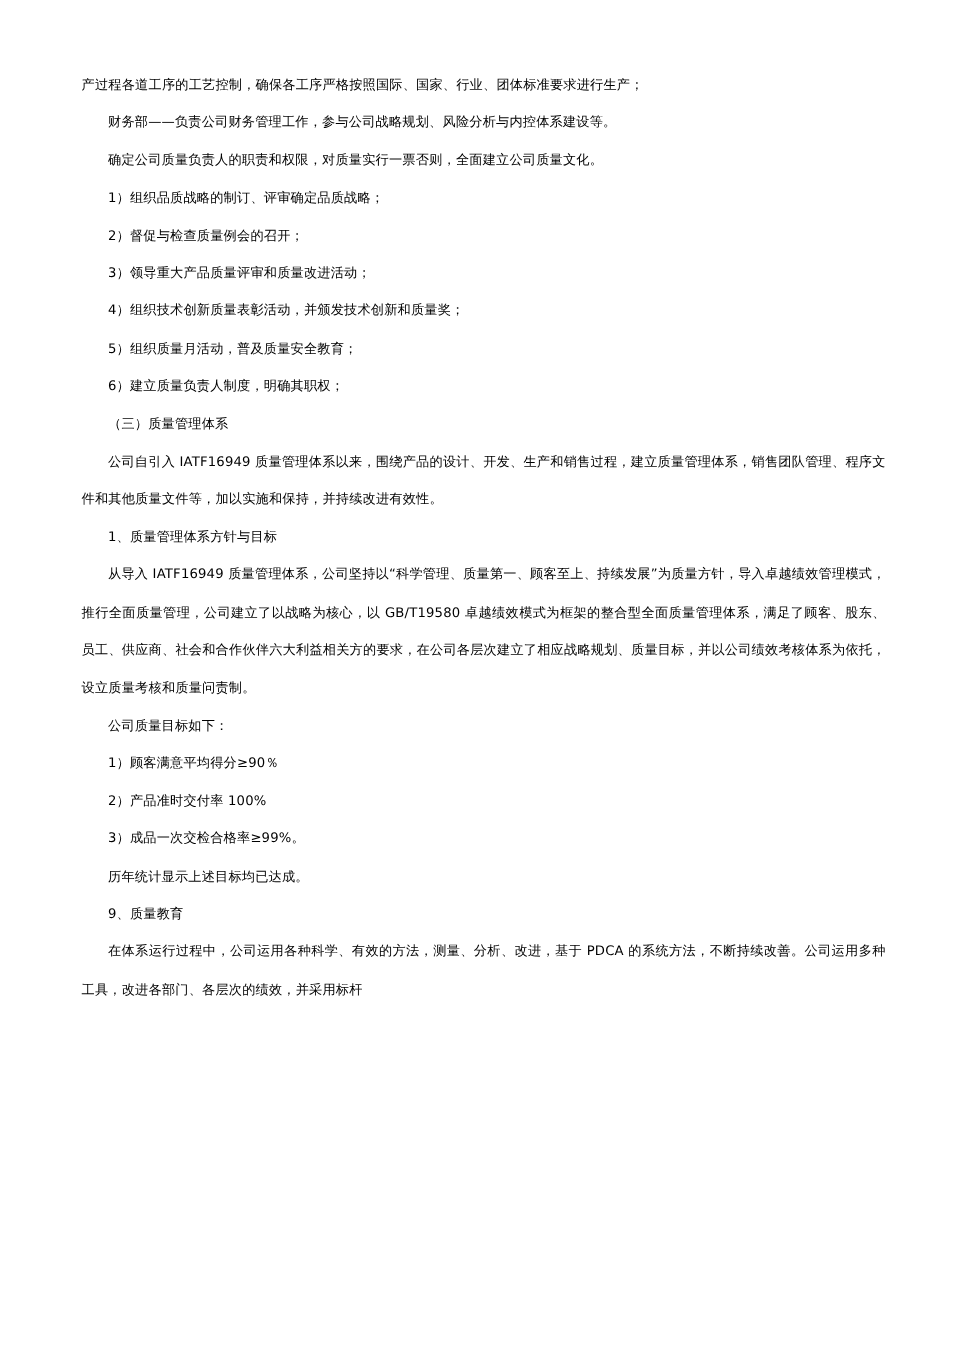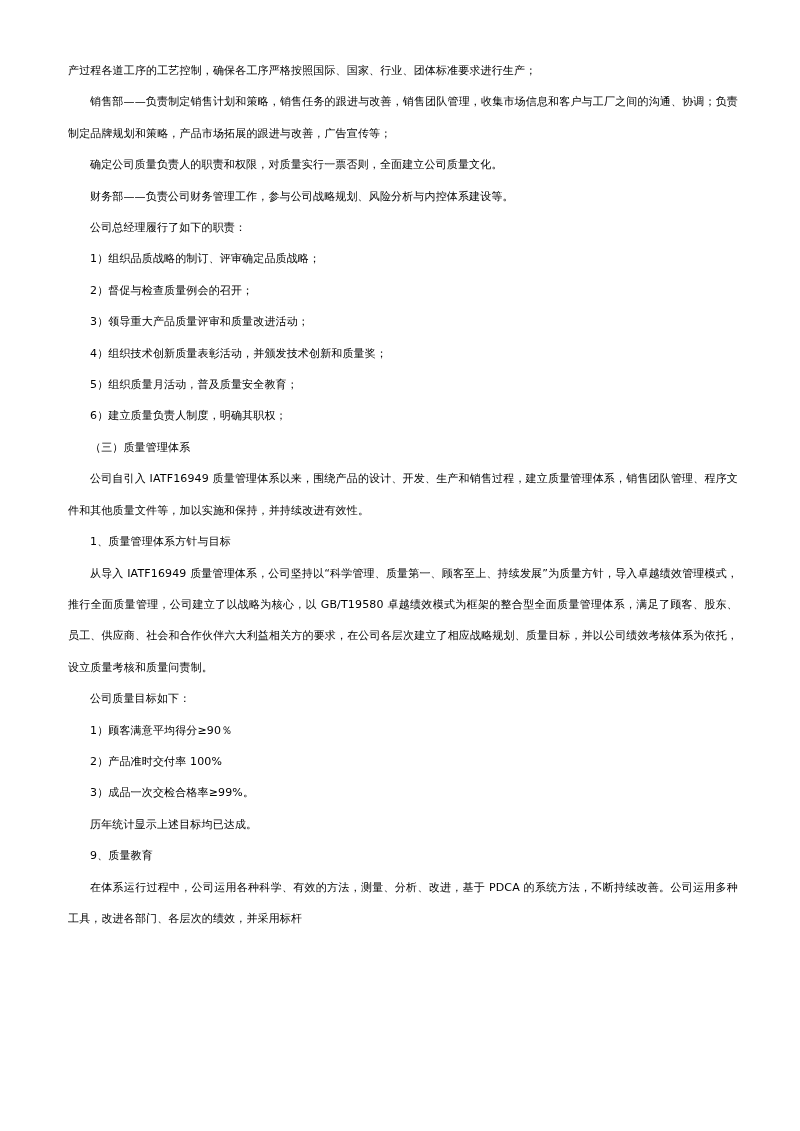--- a/index.html
+++ b/index.html
@@ -42,24 +42,22 @@
     text-indent: 2em;
   }
 </style>
 </head>
 <body>
 
 <div class="page">
   <div class="doc-body">
 
     <p class="flush">产过程各道工序的工艺控制，确保各工序严格按照国际、国家、行业、团体标准要求进行生产；</p>
-    <p class="para">销售部——负责制定销售计划和策略，销售任务的跟进与改善，销售团队管理，收集市场信息和客户与工厂之间的沟通、协调；负责制定品牌规划和策略，产品市场拓展的跟进与改善，广告宣传等；</p>
+    <p class="para">财务部——负责公司财务管理工作，参与公司战略规划、风险分析与内控体系建设等。</p>
     <p class="para">确定公司质量负责人的职责和权限，对质量实行一票否则，全面建立公司质量文化。</p>
-    <p class="para">财务部——负责公司财务管理工作，参与公司战略规划、风险分析与内控体系建设等。</p>
-    <p class="para">公司总经理履行了如下的职责：</p>
 
     <p class="list-item">1）组织品质战略的制订、评审确定品质战略；</p>
     <p class="list-item">2）督促与检查质量例会的召开；</p>
     <p class="list-item">3）领导重大产品质量评审和质量改进活动；</p>
     <p class="list-item">4）组织技术创新质量表彰活动，并颁发技术创新和质量奖；</p>
     <p class="list-item">5）组织质量月活动，普及质量安全教育；</p>
     <p class="list-item">6）建立质量负责人制度，明确其职权；</p>
 
     <p class="para">（三）质量管理体系</p>
     <p class="para">公司自引入 IATF16949 质量管理体系以来，围绕产品的设计、开发、生产和销售过程，建立质量管理体系，销售团队管理、程序文件和其他质量文件等，加以实施和保持，并持续改进有效性。</p>

